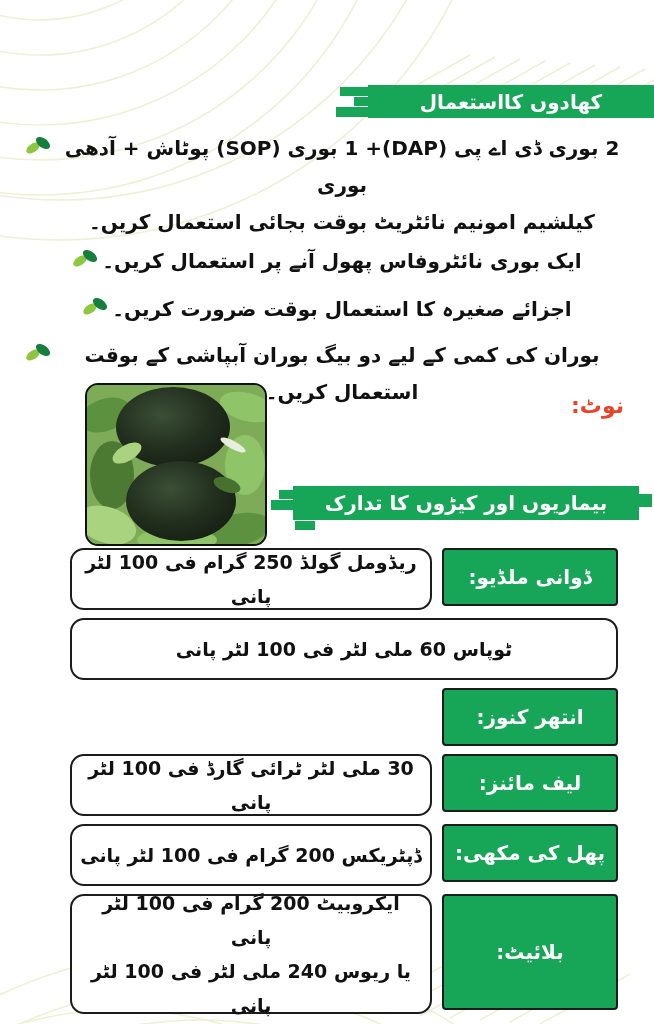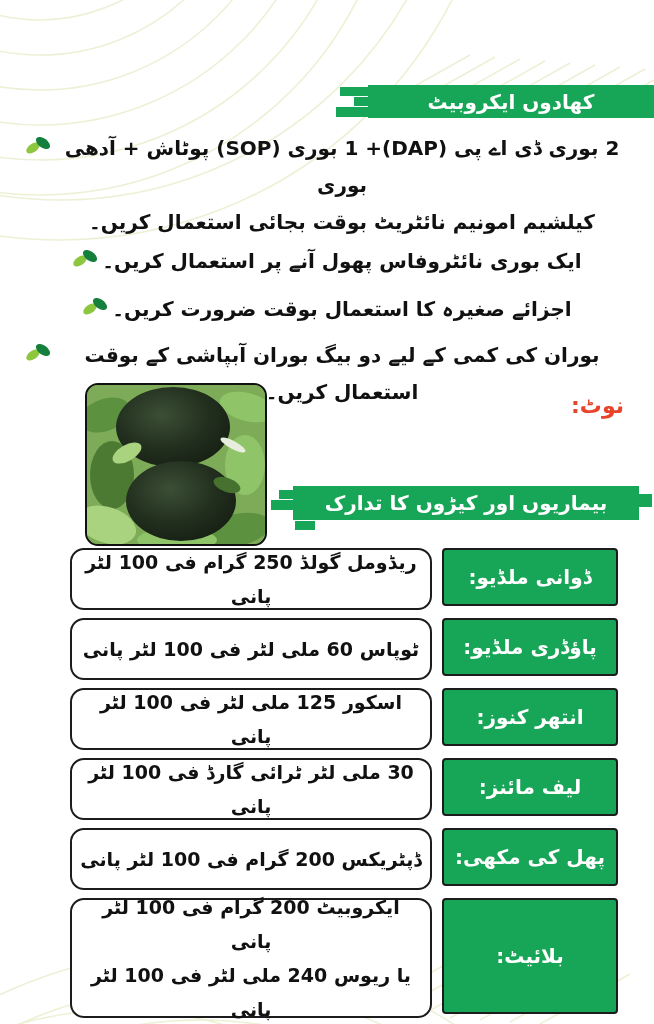--- a/index.html
+++ b/index.html
@@ -90,21 +90,21 @@
     <line x1="390" y1="1014" x2="480" y2="964"></line>
       <line x1="420" y1="1016" x2="510" y2="966"></line>
     <line x1="450" y1="1018" x2="540" y2="968"></line>
       <line x1="480" y1="1020" x2="570" y2="970"></line>
     <line x1="510" y1="1022" x2="600" y2="972"></line>
       <line x1="540" y1="1024" x2="630" y2="974"></line>
   </g>
 </svg>
 
 <div class="hdr hdr1">
-  <span>کھادوں ایکروبیٹ</span>
+  <span>کھادوں کااستعمال</span>
 </div>
 <div class="step" style="left:340px;top:87px;width:30px;height:9px;"></div>
 <div class="step" style="left:354px;top:97px;width:16px;height:9px;"></div>
 <div class="step" style="left:336px;top:107px;width:34px;height:10px;"></div>
 
 <div class="bullets">
 
   <div class="bullet b1">
     <span class="leaf">
       <svg width="26" height="22" viewBox="0 0 26 22">
@@ -189,31 +189,27 @@
 <div class="ptable">
 
   <div class="prow">
     <div class="plabel h1r">ڈوانی ملڈیو:</div>
     <div class="pbox h1r">
       <div>ریڈومل گولڈ 250 گرام   فی 100 لٹر پانی</div>
     </div>
   </div>
 
   <div class="prow">
-    <div class="plabel h1r">پاؤڈری ملڈیو:</div>
     <div class="pbox h1r">
       <div>ٹوپاس 60 ملی لٹر   فی 100 لٹر پانی</div>
     </div>
   </div>
 
   <div class="prow">
     <div class="plabel h1r">انتھر کنوز:</div>
-    <div class="pbox h1r">
-      <div>اسکور 125 ملی لٹر   فی 100 لٹر پانی</div>
-    </div>
   </div>
 
   <div class="prow">
     <div class="plabel h1r">لیف مائنز:</div>
     <div class="pbox h1r">
       <div>30 ملی لٹر ٹرائی گارڈ   فی 100 لٹر پانی</div>
     </div>
   </div>
 
   <div class="prow">

